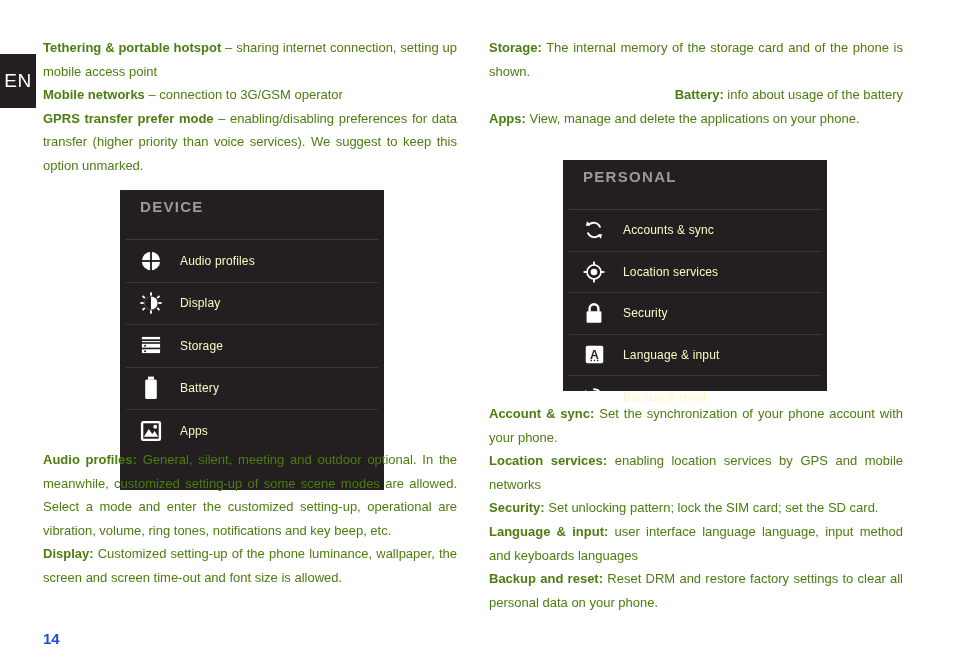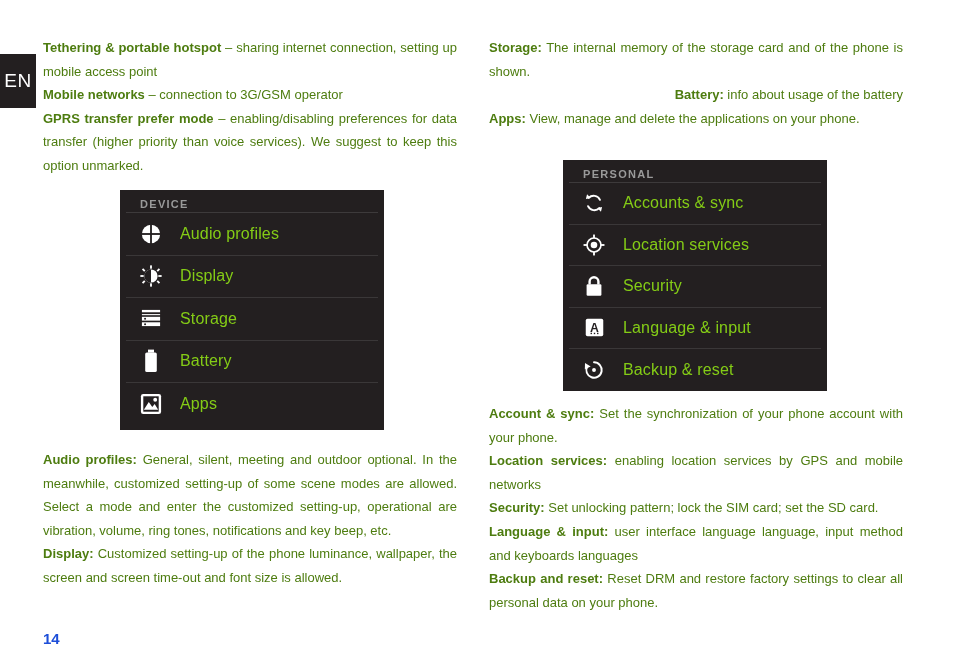--- a/index.html
+++ b/index.html
@@ -53,29 +53,29 @@
   .para b { font-weight: bold; }
   .nojust { text-align: right; margin-left: 20px; }
 
   
   .panel {
     position: absolute;
     background: #231f20;
     box-sizing: border-box;
     font-family: "Liberation Sans", sans-serif;
   }
-  .panel-device   { left: 120px; top: 190px; width: 264px; height: 240px; }
+  .panel-device   { left: 120px; top: 190px; width: 264px; height: 300px; }
   .panel-personal { left: 563px; top: 160px; width: 264px; height: 231px; }
 
   .panel-header {
     color: #9a9a9a;
-    font-size: 11px;
+    font-size: 15px;
     letter-spacing: 1.3px;
     font-weight: bold;
-    padding: 8px 0 2px 14px;
+    padding: 8px 0 24px 14px;
     border-bottom: 1px solid #3d3a3b;
     margin: 0 6px;
   }
 
   .panel-row {
     display: flex;
     align-items: center;
     height: 42.5px;
     border-bottom: 1px solid #3a3738;
     margin: 0 6px;
@@ -90,22 +90,22 @@
     height: 26px;
     flex: 0 0 30px;
     display: flex;
     align-items: center;
     justify-content: center;
     margin-right: 14px;
   }
   .row-icon svg { display: block; }
 
   .row-label {
-    color: #84cc16;
-    font-size: 16px;
+    color: #fef9c3;
+    font-size: 12px;
     letter-spacing: 0.15px;
   }
 
   
   .page-num {
     position: absolute;
     left: 43px;
     top: 630px;
     font-size: 15px;
     font-weight: bold;

